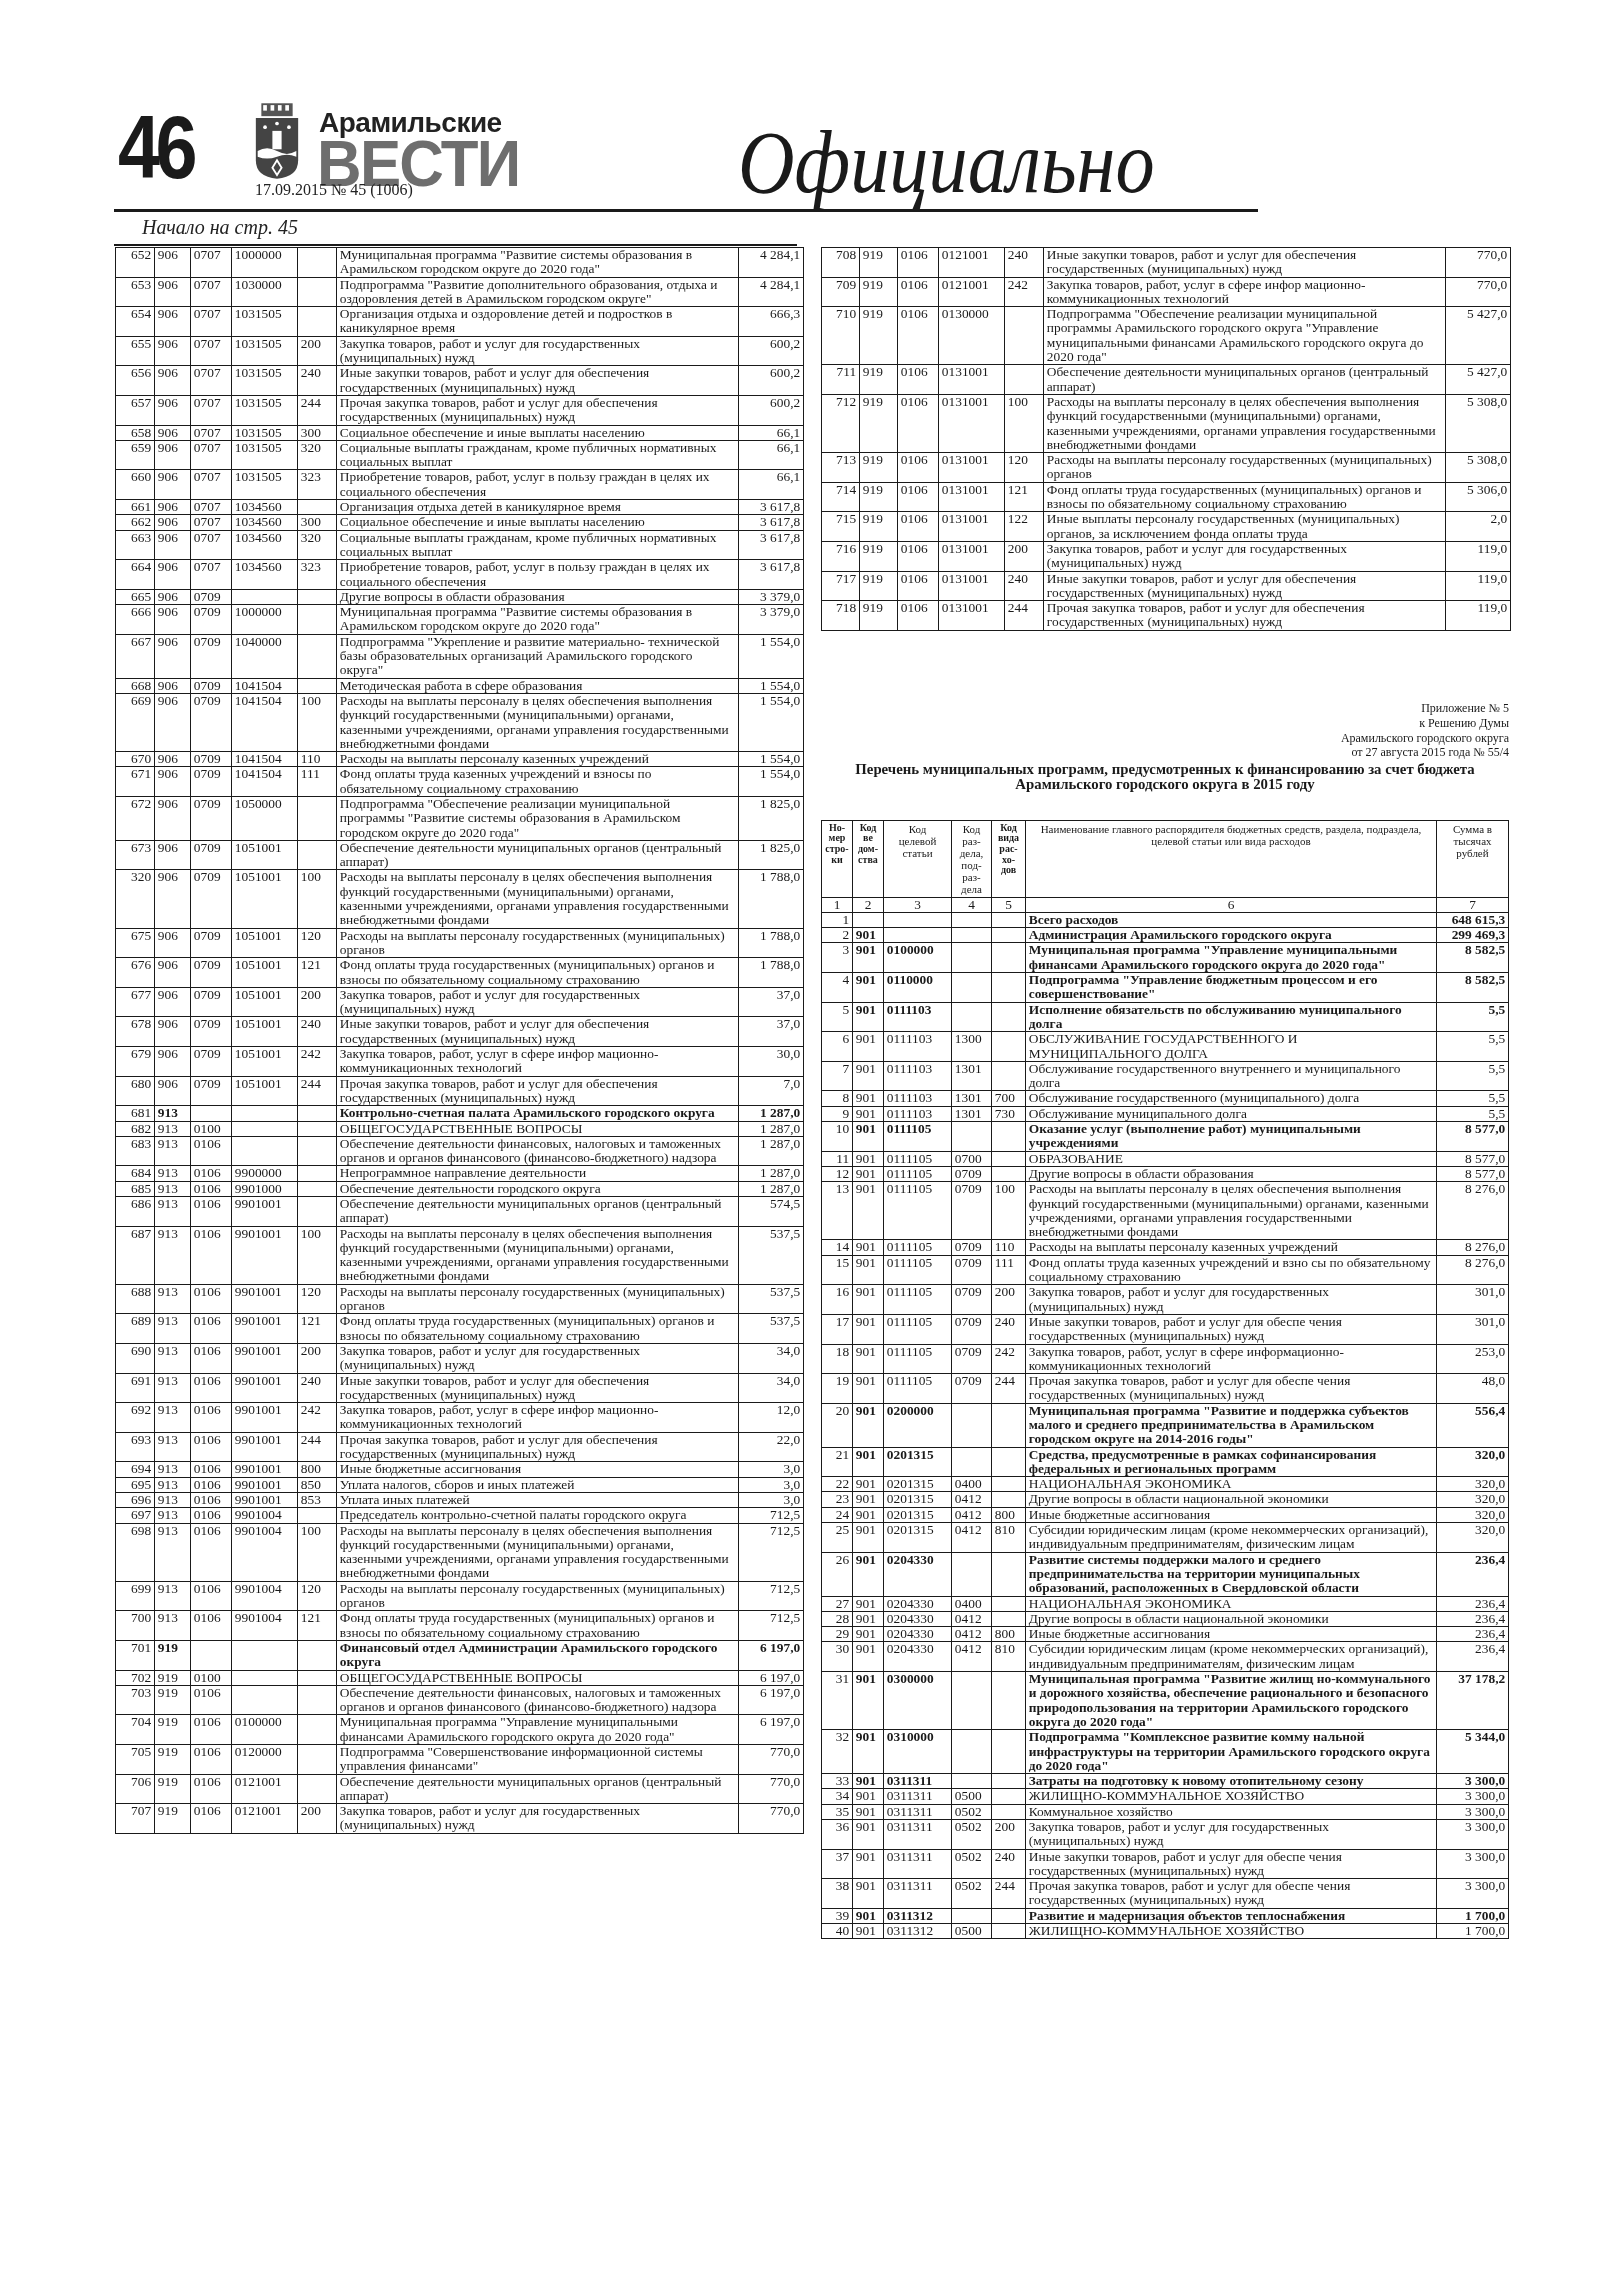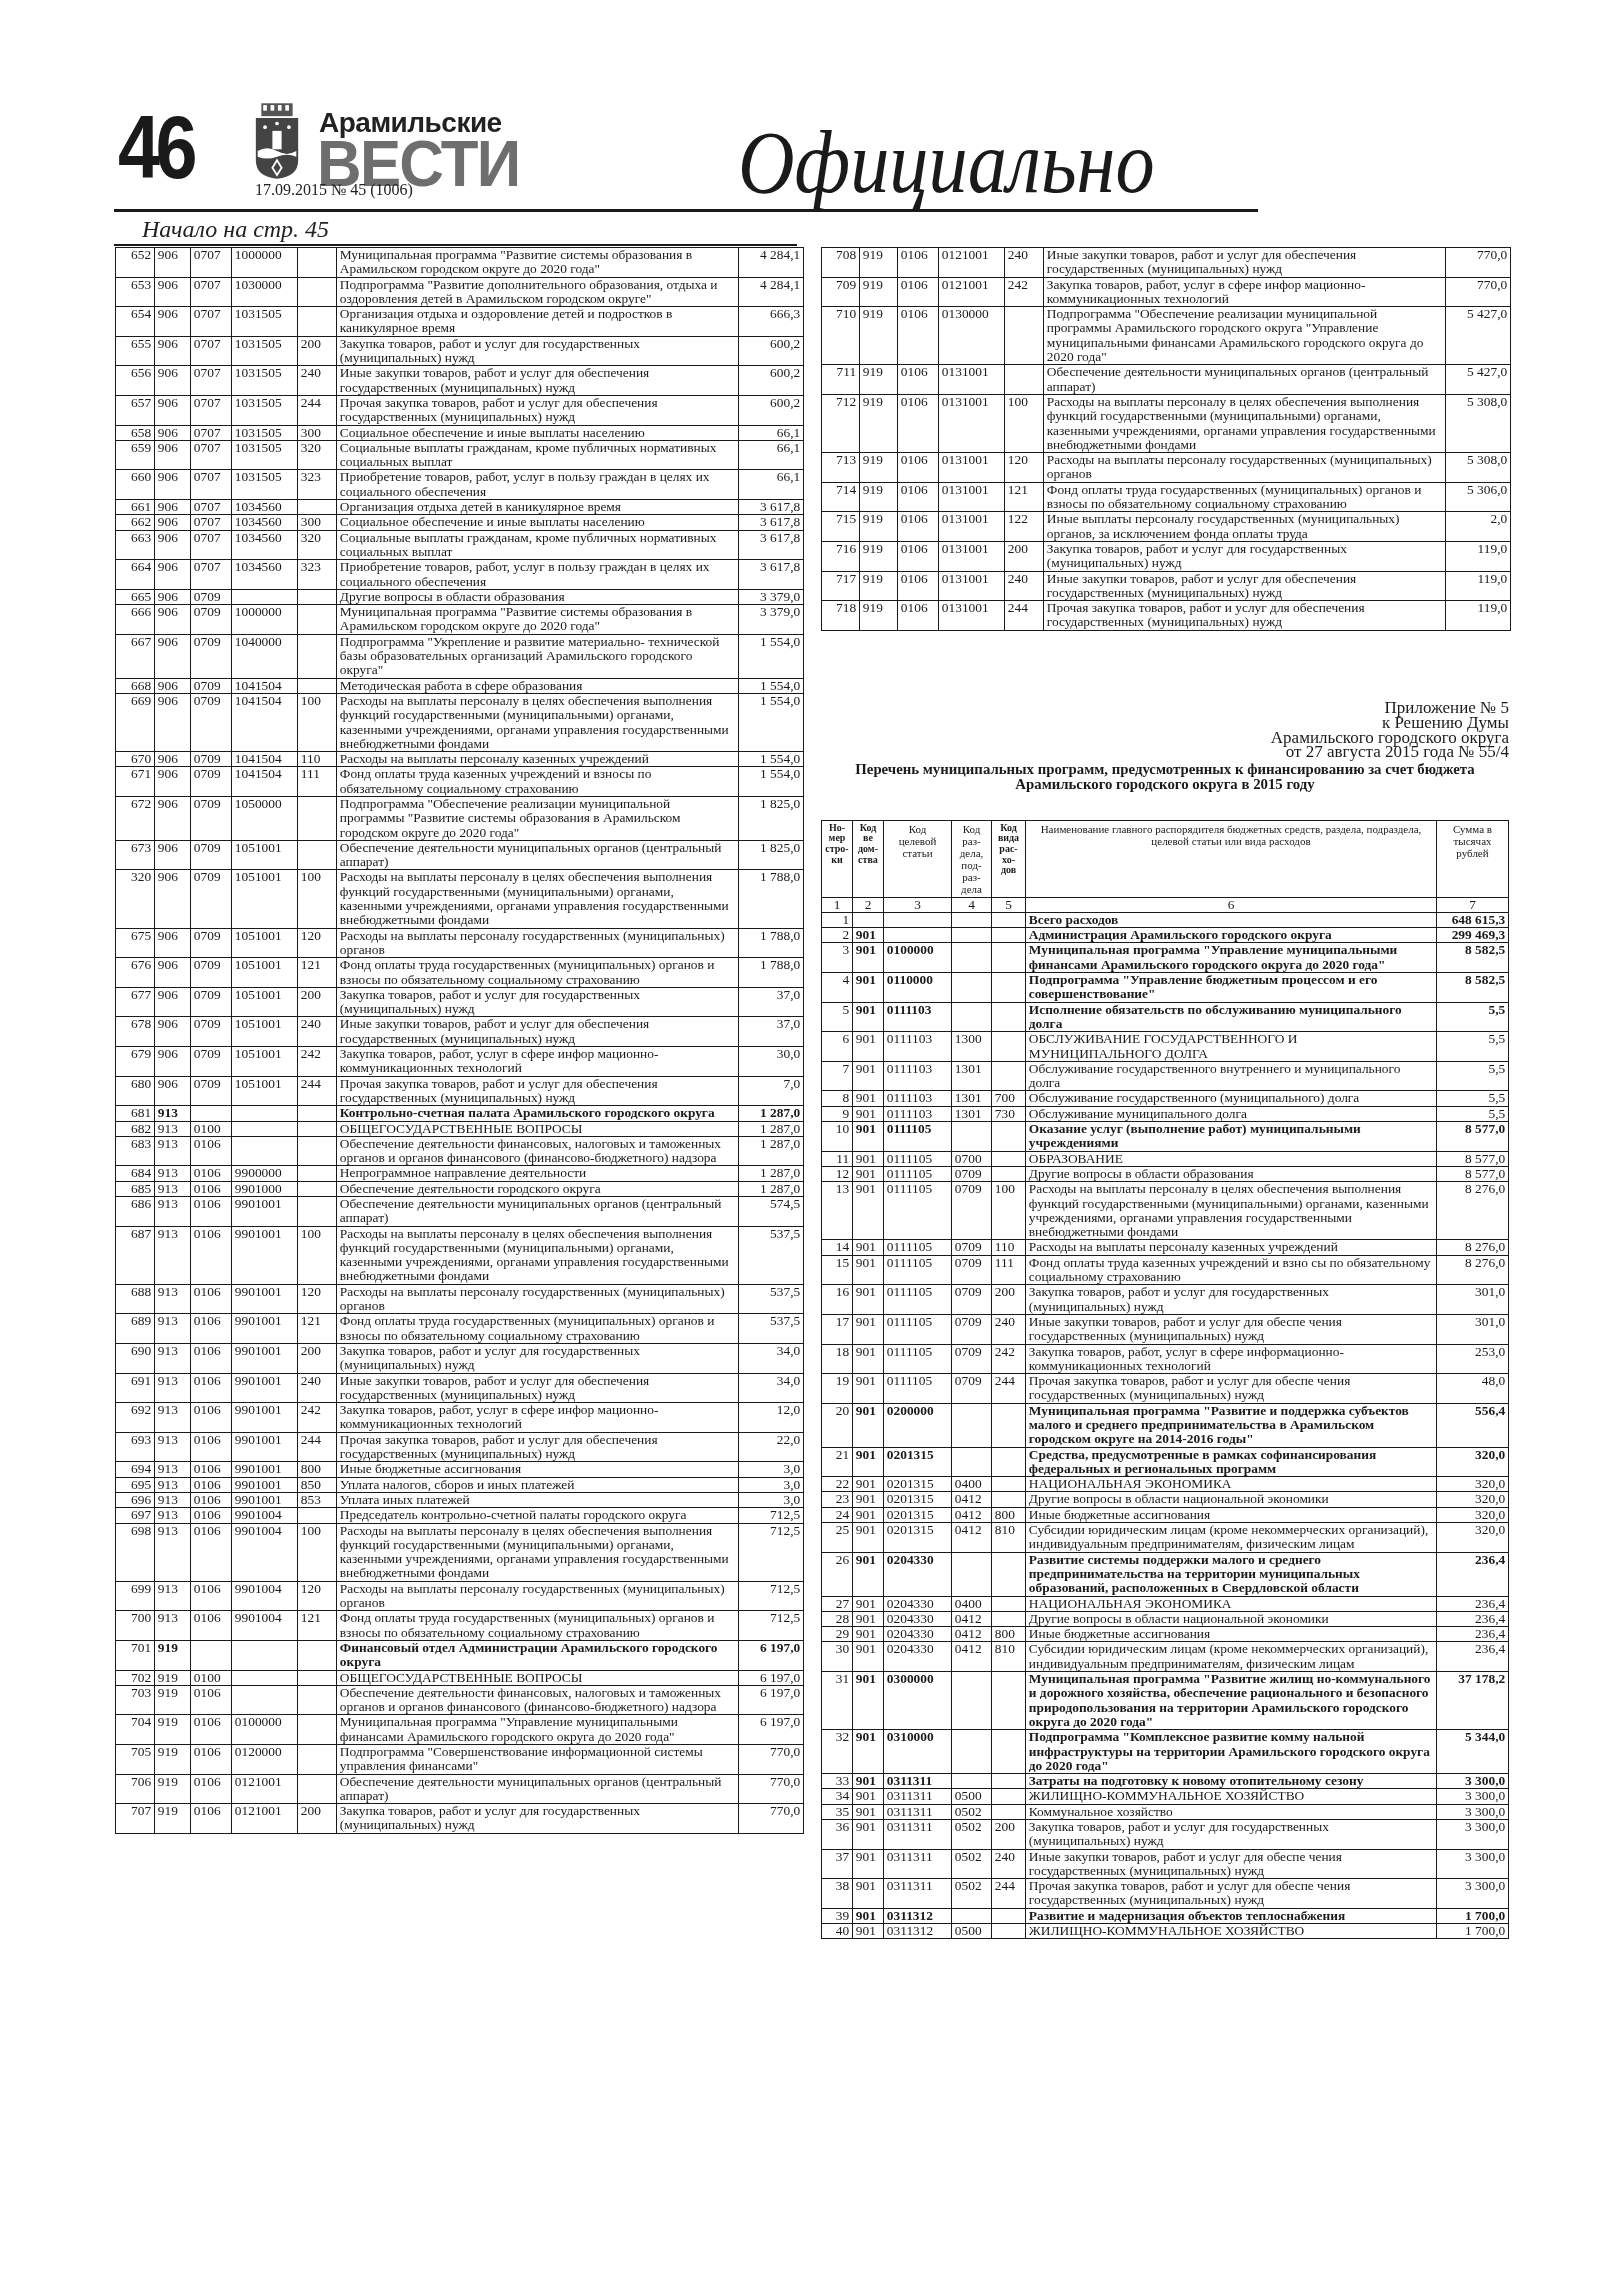--- a/index.html
+++ b/index.html
@@ -10,33 +10,33 @@
               font-weight:bold; font-size:89px; letter-spacing:-5.5px; line-height:1; transform:scaleX(0.85); transform-origin:left top; }
   .logo { position:absolute; left:254px; top:103px; width:46px; height:76px; }
   .brand-top { position:absolute; left:319px; top:107px; font-family:"Liberation Sans", sans-serif;
                font-size:28px; font-weight:bold; color:#222; letter-spacing:-0.5px; }
   .brand-main { position:absolute; left:317px; top:131px; font-family:"Liberation Sans", sans-serif;
                 font-size:65px; font-weight:bold; color:#6e6e6e; line-height:1; letter-spacing:-1.8px; transform:scaleX(0.95); transform-origin:left top; }
   .issue { position:absolute; left:255px; top:181px; font-size:16px; color:#222; }
   .section-title { position:absolute; left:738px; top:118px; font-family:"Liberation Serif", serif;
                    font-style:italic; font-size:89px; color:#1a1a1a; line-height:1; transform:scaleX(0.88); transform-origin:left top; }
   .rule { position:absolute; left:114px; top:209px; width:1144px; height:2.8px; background:#1a1a1a; }
-  .continued { position:absolute; left:142px; top:216px; font-style:italic; font-size:24px; color:#222; }
+  .continued { position:absolute; left:142px; top:216px; font-style:italic; font-size:20px; color:#222; }
   .rule2 { position:absolute; left:114px; top:244px; width:683px; height:1.8px; background:#1a1a1a; }
 
   table.budget { position:absolute; border-collapse:collapse; table-layout:fixed;
                  font-family:"Liberation Serif", serif; font-size:13.4px; line-height:14.3px; }
   table.budget td, table.budget th { border:1.5px solid #1a1a1a; padding:0 2.8px; vertical-align:top; font-weight:normal; }
   table.budget td.num, table.budget td.amt { text-align:right; }
   table.budget td.c { text-align:left; }
   table.budget tr.b td.bo { font-weight:bold; }
   table.budget tr.b td.desc, table.budget tr.b td.amt { font-weight:bold; }
   table.budget td.desc { text-align:left; }
 
-  .appendix { position:absolute; left:1015px; top:701px; width:494px; text-align:right; font-size:17px; line-height:14.8px; }
+  .appendix { position:absolute; left:1015px; top:701px; width:494px; text-align:right; font-size:12px; line-height:14.8px; }
   .doc-title { position:absolute; left:821px; top:762px; width:688px; text-align:center; font-weight:bold; font-size:14.8px; line-height:14.8px; }
   table.prog thead th { font-size:11px; line-height:12px; vertical-align:top; text-align:center; padding:1.8px 0.9px; }
   table.prog thead th.small { font-size:10px; line-height:10.6px;font-weight:bold; }
   table.prog tr.idx td { text-align:center; }
 </style>
 </head>
 <body>
 
 <div class="masthead">
   <div class="page-num">46</div>

